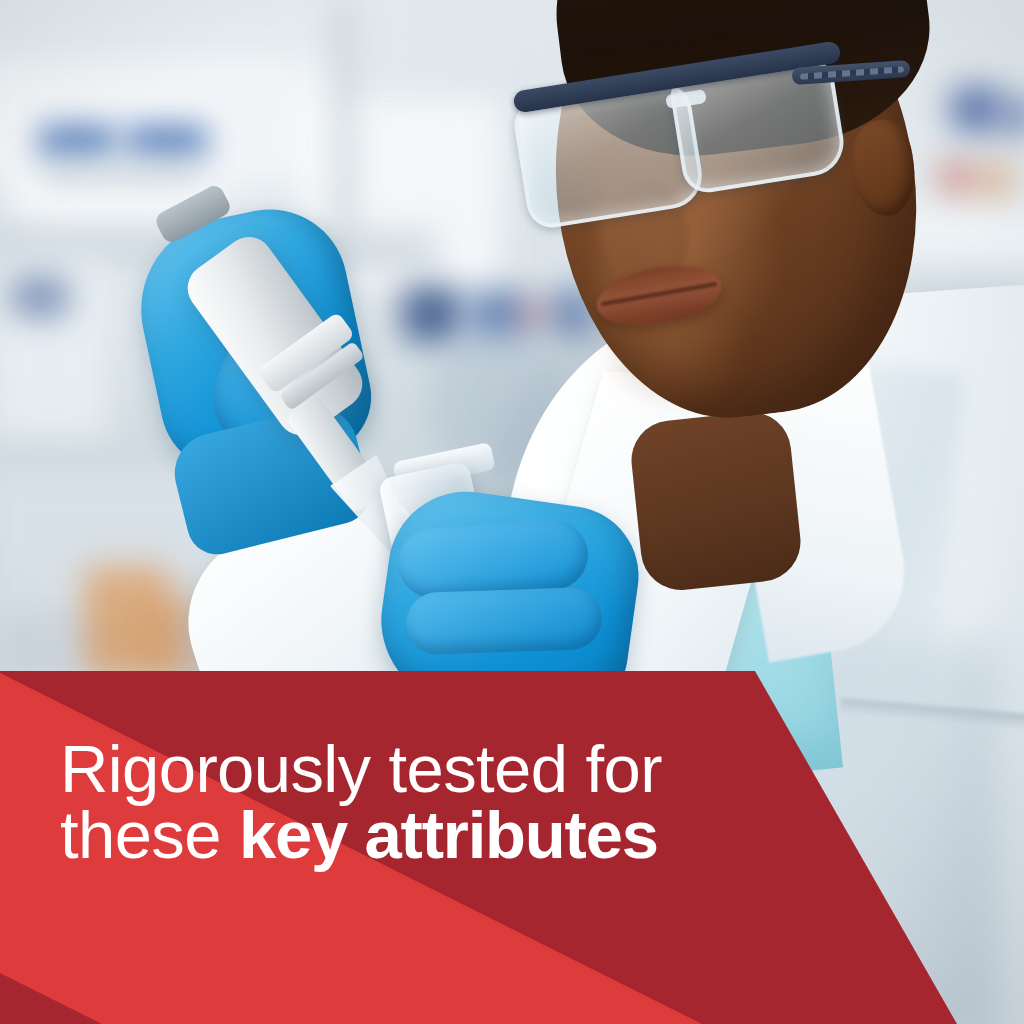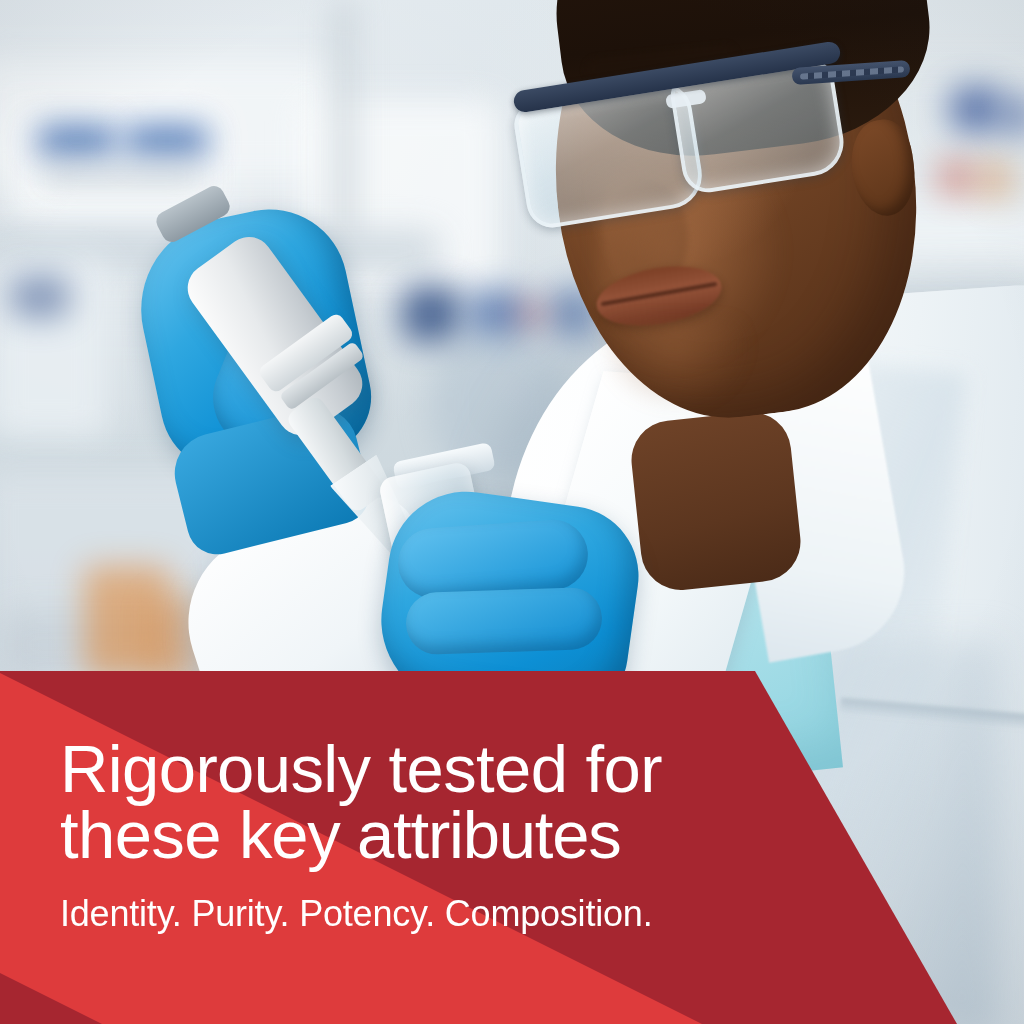--- a/index.html
+++ b/index.html
@@ -340,21 +340,21 @@
   .headline {
     margin:0;
     color:#ffffff;
     font-size:67px;
     line-height:0.99;
     font-weight:300;
     letter-spacing:-0.6px;
     font-family:"Liberation Sans", sans-serif;
     white-space:pre-line;
   }
-  .headline .bold { font-weight:400; letter-spacing:-1.2px;margin-top:20px; }
+  .headline .bold { font-weight:700; letter-spacing:-1.2px;margin-top:20px; }
   .subline {
     margin:24px 0 0 0;
     color:#ffffff;
     font-size:36px;
     font-weight:400;
     letter-spacing:-0.2px;
     font-family:"Liberation Sans", sans-serif;
   }
 </style>
 </head>
@@ -456,16 +456,15 @@
       <polygon points="0,671 755,671 957,1024 0,1024" fill="#A62630"></polygon>
 
       <g clip-path="url(#bannerClip)">
         <polygon points="-200,573 1200,1273 1200,1573 -200,873" fill="#DE3B3C"></polygon>
       </g>
     </svg>
   </div>
 
   <div class="banner-text">
     <h1 class="headline"><span>Rigorously tested for</span><br><span>these </span><span class="bold">key attributes</span></h1>
-    <p class="subline">Identity. Purity. Potency. Composition.</p>
   </div>
 
 </div>
 
 </body></html>

